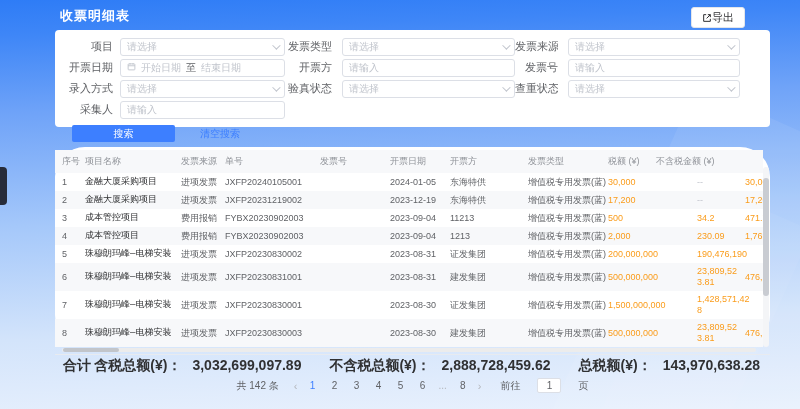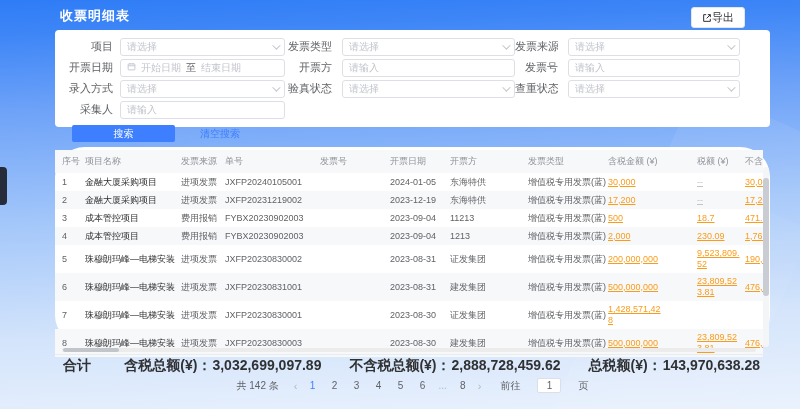--- a/index.html
+++ b/index.html
@@ -49,33 +49,33 @@
   .thead, .trow { display:flex; padding-left:7px; width:750px; }
   .thead { background:#f7f8fa; }
   .th { font-size:9px; color:#909399; padding:5px 4px 5px 0; white-space:nowrap; overflow:hidden; flex:0 0 auto; }
   .trow { align-items:center; min-height:18px; }
   .trow:nth-child(even) { background:#f7f8fa; }
   .td { font-size:9px; color:#606266; padding:3px 4px 3px 0; line-height:11px;
     white-space:nowrap; overflow:hidden; flex:0 0 auto; }
   .col-no{width:23px;} .col-project{width:96px;} .col-source{width:44px;} .col-order_no{width:95px;}
   .col-invoice_no{width:70px;} .col-date{width:60px;} .col-issuer{width:78px;} .col-type{width:80px;}
   .col-amount{width:89px;} .col-tax{width:48px;} .col-net{width:60px;}
-  .td.col-project { color:#303133; }
-  .td.col-amount, .td.col-tax, .td.col-net { color:var(--orange,#FA9C1B);text-decoration:underline; }
+  .td.col-project { color:#303133;font-family:Liberation Mono, monospace; }
+  .td.col-amount, .td.col-tax, .td.col-net { color:var(--orange,#FA9C1B); }
   .td.col-tax, .td.col-net { white-space:normal; word-break:break-all; }
   .td.muted { color:#c0c4cc; }
 
   .hscroll { position:absolute; left:7px; top:201px; width:694px; height:4px; background:#ececec; border-radius:2px; }
   .hthumb { position:absolute; left:1px; top:0; width:56px; height:4px; background:#c2c5ca; border-radius:2px; cursor:grab; }
   .vscroll { position:absolute; right:1px; top:20px; width:6px; height:180px; background:#f4f5f7; border-radius:3px; }
   .vthumb { position:absolute; left:0; top:11px; width:6px; height:118px; background:#c9ccd2; border-radius:3px; cursor:grab; }
 
   .summary { position:absolute; left:0; top:207px; width:715px; height:23px; border-top:1px solid #e8ebf0;
     display:flex; align-items:center; font-size:14px; font-weight:bold; color:#303133; padding:0 10px 0 8px; }
-  .sum-g { display:flex; gap:1px; margin-left:28px; white-space:nowrap; }
+  .sum-g { display:flex; gap:11px; margin-left:28px; white-space:nowrap; }
   .sum-g.first { margin-left:auto; }
 
   .pagination { position:absolute; left:0; top:231px; width:715px; display:flex; align-items:center;
     justify-content:center; gap:7px; font-size:10px; color:#606266; }
   .pg-total { margin-right:6px; }
   .pg-arrow { color:#b4b7bd; cursor:pointer; font-size:11px; padding:0 2px; }
   .pg-num { min-width:12px; text-align:center; cursor:pointer; }
   .pg-num.active { color:var(--link,#3D7FFF); }
   .pg-ellipsis { color:#b4b7bd; }
   .pg-goto { display:flex; align-items:center; gap:17px; margin-left:10px; }
@@ -180,21 +180,20 @@
   <div class="tbl-clip">
     <div class="thead" id="thead">
         <div class="th col-no">序号</div>
         <div class="th col-project">项目名称</div>
         <div class="th col-source">发票来源</div>
         <div class="th col-order_no">单号</div>
         <div class="th col-invoice_no">发票号</div>
         <div class="th col-date">开票日期</div>
         <div class="th col-issuer">开票方</div>
         <div class="th col-type">发票类型</div>
-        <div class="th col-amount">含税金额 (¥)</div>
         <div class="th col-tax">税额 (¥)</div>
         <div class="th col-net">不含税金额 (¥)</div>
       </div>
     <div id="tbody">
         <div class="trow">
           <div class="td col-no">1</div>
           <div class="td col-project">金融大厦采购项目</div>
           <div class="td col-source">进项发票</div>
           <div class="td col-order_no">JXFP20240105001</div>
           <div class="td col-invoice_no"></div>
@@ -221,21 +220,21 @@
         <div class="trow">
           <div class="td col-no">3</div>
           <div class="td col-project">成本管控项目</div>
           <div class="td col-source">费用报销</div>
           <div class="td col-order_no">FYBX20230902003</div>
           <div class="td col-invoice_no"></div>
           <div class="td col-date">2023-09-04</div>
           <div class="td col-issuer">11213</div>
           <div class="td col-type">增值税专用发票(蓝)</div>
           <div class="td col-amount">500</div>
-          <div class="td col-tax">18.7</div>
+          <div class="td col-tax">34.2</div>
           <div class="td col-net">471.7</div>
         </div>
         <div class="trow">
           <div class="td col-no">4</div>
           <div class="td col-project">成本管控项目</div>
           <div class="td col-source">费用报销</div>
           <div class="td col-order_no">FYBX20230902003</div>
           <div class="td col-invoice_no"></div>
           <div class="td col-date">2023-09-04</div>
           <div class="td col-issuer">1213</div>
@@ -247,21 +246,20 @@
         <div class="trow">
           <div class="td col-no">5</div>
           <div class="td col-project">珠穆朗玛峰—电梯安装</div>
           <div class="td col-source">进项发票</div>
           <div class="td col-order_no">JXFP20230830002</div>
           <div class="td col-invoice_no"></div>
           <div class="td col-date">2023-08-31</div>
           <div class="td col-issuer">证发集团</div>
           <div class="td col-type">增值税专用发票(蓝)</div>
           <div class="td col-amount">200,000,000</div>
-          <div class="td col-tax">9,523,809.52</div>
           <div class="td col-net">190,476,190</div>
         </div>
         <div class="trow">
           <div class="td col-no">6</div>
           <div class="td col-project">珠穆朗玛峰—电梯安装</div>
           <div class="td col-source">进项发票</div>
           <div class="td col-order_no">JXFP20230831001</div>
           <div class="td col-invoice_no"></div>
           <div class="td col-date">2023-08-31</div>
           <div class="td col-issuer">建发集团</div>
@@ -272,20 +270,21 @@
         </div>
         <div class="trow">
           <div class="td col-no">7</div>
           <div class="td col-project">珠穆朗玛峰—电梯安装</div>
           <div class="td col-source">进项发票</div>
           <div class="td col-order_no">JXFP20230830001</div>
           <div class="td col-invoice_no"></div>
           <div class="td col-date">2023-08-30</div>
           <div class="td col-issuer">证发集团</div>
           <div class="td col-type">增值税专用发票(蓝)</div>
+          <div class="td col-amount">1,500,000,000</div>
           <div class="td col-net">1,428,571,428</div>
         </div>
         <div class="trow">
           <div class="td col-no">8</div>
           <div class="td col-project">珠穆朗玛峰—电梯安装</div>
           <div class="td col-source">进项发票</div>
           <div class="td col-order_no">JXFP20230830003</div>
           <div class="td col-invoice_no"></div>
           <div class="td col-date">2023-08-30</div>
           <div class="td col-issuer">建发集团</div>

